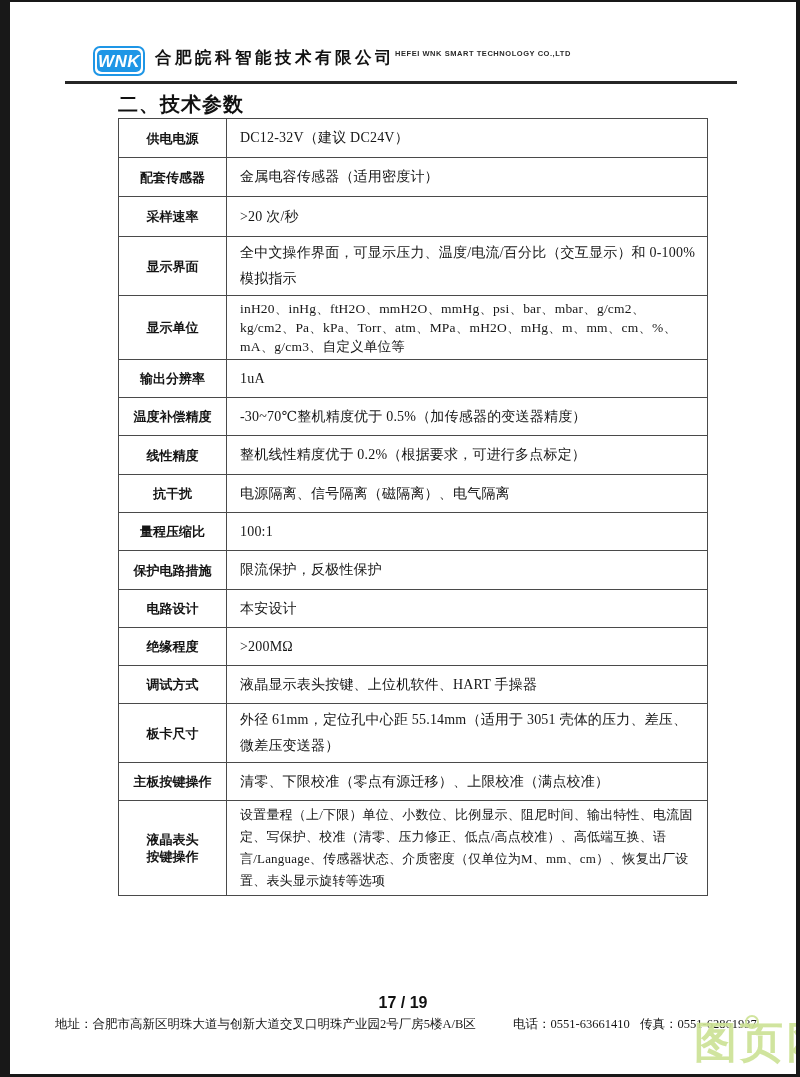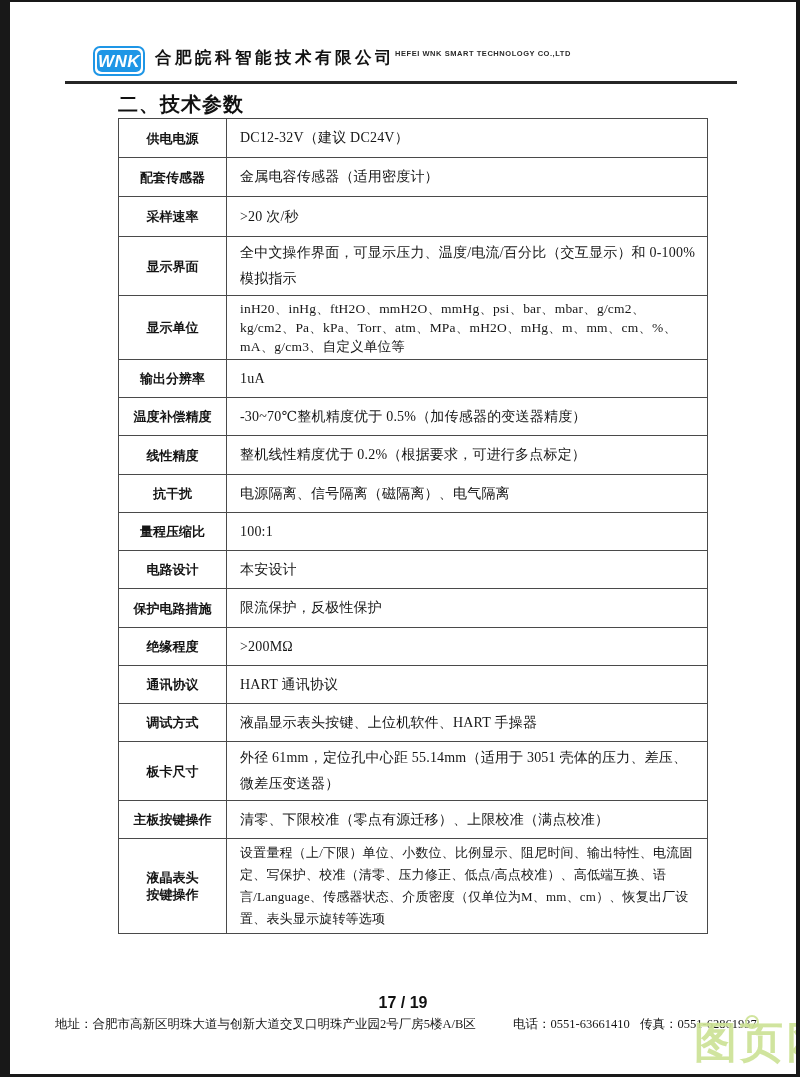--- a/index.html
+++ b/index.html
@@ -113,35 +113,31 @@
             <td class="cell-value">整机线性精度优于 0.2%（根据要求，可进行多点标定）</td>
           </tr>
           <tr style="height: 38px;">
             <td class="cell-label">抗干扰</td>
             <td class="cell-value">电源隔离、信号隔离（磁隔离）、电气隔离</td>
           </tr>
           <tr style="height: 38px;">
             <td class="cell-label">量程压缩比</td>
             <td class="cell-value">100:1</td>
           </tr>
-          <tr style="height: 38px;">
-            <td class="cell-label">电路设计</td>
-            <td class="cell-value">本安设计</td>
-          </tr>
           <tr style="height: 39px;">
             <td class="cell-label">保护电路措施</td>
             <td class="cell-value">限流保护，反极性保护</td>
           </tr>
           <tr style="height: 38px;">
+            <td class="cell-label">电路设计</td>
+            <td class="cell-value">本安设计</td>
+          </tr>
+          <tr style="height: 38px;">
             <td class="cell-label">绝缘程度</td>
             <td class="cell-value">&gt;200MΩ</td>
-          </tr>
-          <tr style="height: 38px;">
-            <td class="cell-label">通讯协议</td>
-            <td class="cell-value">HART 通讯协议</td>
           </tr>
           <tr style="height: 38px;">
             <td class="cell-label">调试方式</td>
             <td class="cell-value">液晶显示表头按键、上位机软件、HART 手操器</td>
           </tr>
           <tr style="height: 58px;">
             <td class="cell-label">板卡尺寸</td>
             <td class="cell-value" style="line-height: 26px;">外径 61mm，定位孔中心距 55.14mm（适用于 3051 壳体的压力、差压、微差压变送器）</td>
           </tr>
           <tr style="height: 38px;">

